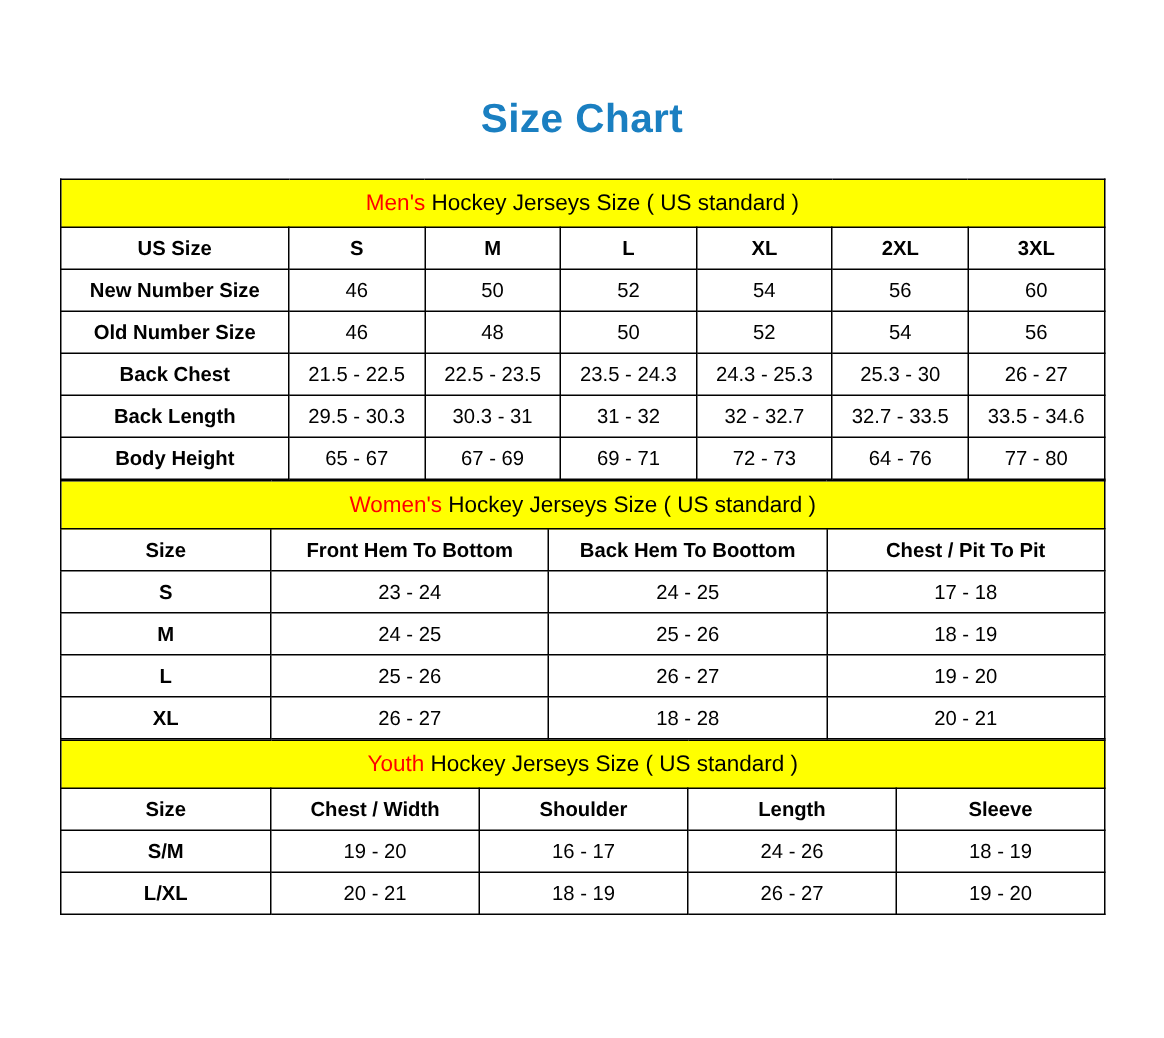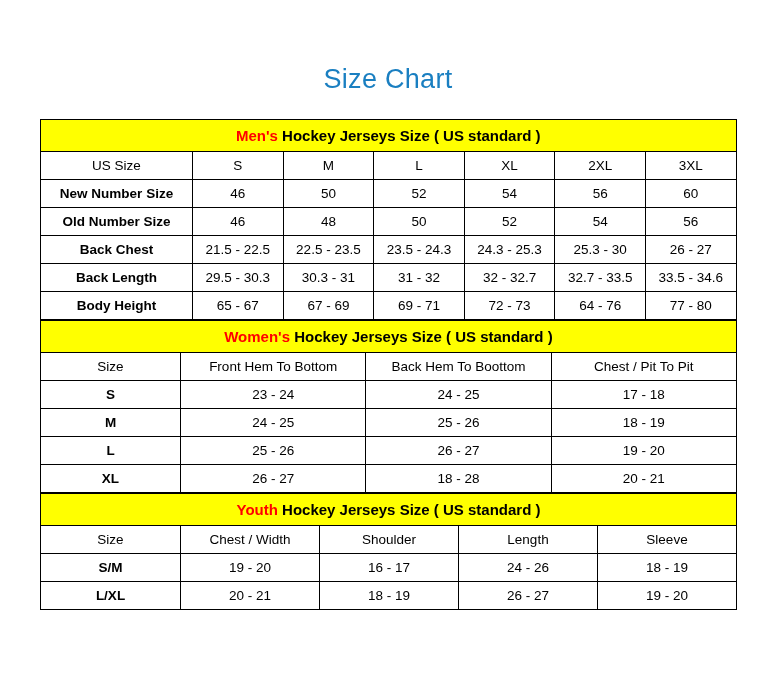--- a/index.html
+++ b/index.html
@@ -17,21 +17,21 @@
   .page {
     width: 776px;
     height: 692px;
     position: relative;
     box-sizing: border-box;
   }
   .title {
     text-align: center;
     color: #1a7fc1;
     font-size: 27px;
-    font-weight: normal;
+    font-weight: bold;
     letter-spacing: 0.3px;
     padding-top: 66px;
     line-height: 1;
   }
   .tables-wrap {
     margin: 0 auto;
     width: 696px;
     padding-top: 26px;
   }
   table {
@@ -48,30 +48,30 @@
     text-align: center;
     vertical-align: middle;
     padding: 0;
     height: 27px;
     font-weight: normal;
   }
   .band {
     background: #ffff00;
     height: 31px;
     font-size: 15px;
-    font-weight: bold;
+    font-weight: normal;
   }
   .band .accent-red {
     color: #ff0000;
   }
   .band .accent-black {
     color: #000000;
   }
   .colhead {
-    font-weight: normal;
+    font-weight: bold;
   }
   .rowlabel {
     font-weight: bold;
   }
   .rowlabel-bold {
     font-weight: bold;
   }
   .men-c0 { width: 152px; }
   .men-c  { width: 90.6px; }
   .wom-c0 { width: 140px; }

